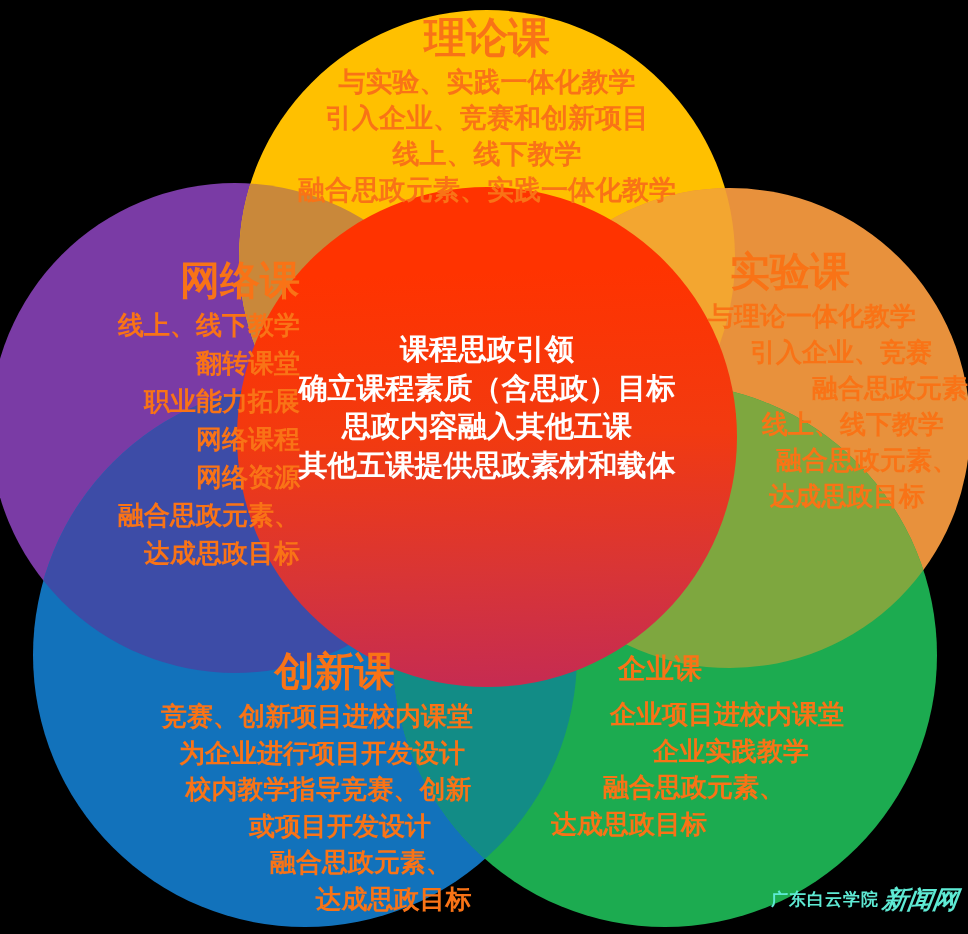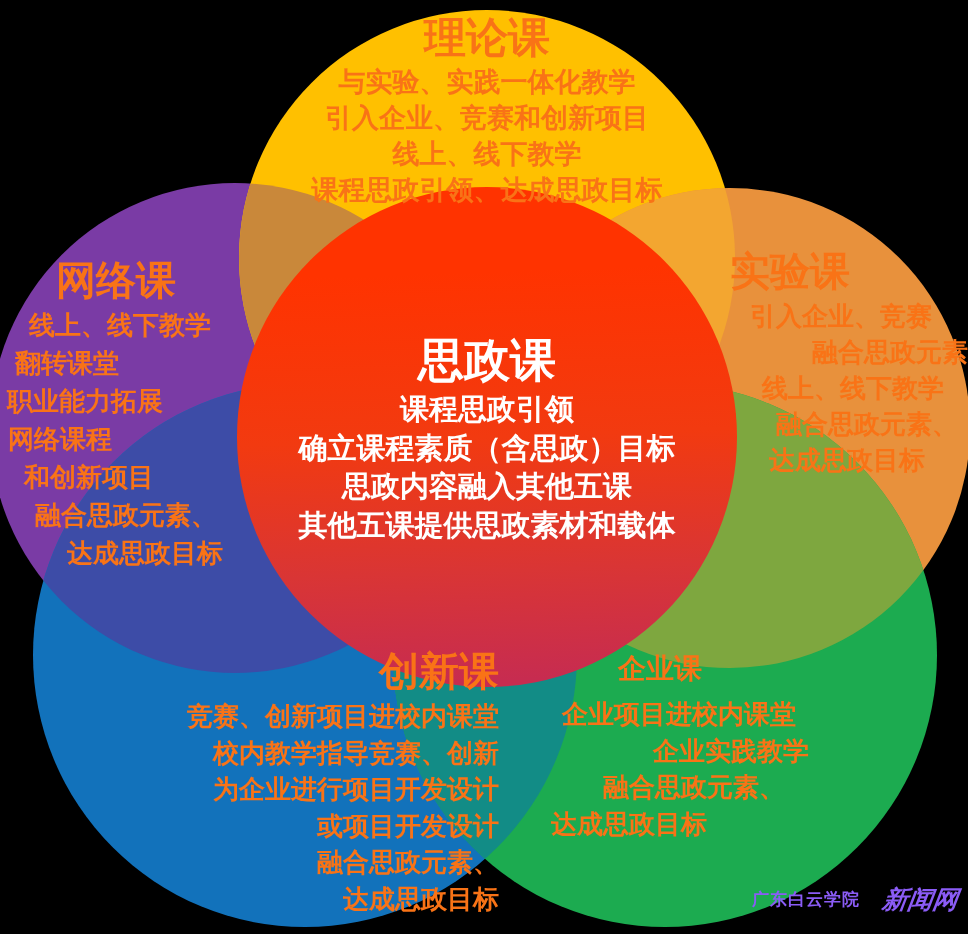--- a/index.html
+++ b/index.html
@@ -26,45 +26,45 @@
   #lens-nb>div{clip-path:circle(272px at 305px 655px);background:var(--lens_purple_blue);}
   #lens-eg {clip-path:circle(240px at 730px 428px);}
   #lens-eg>div{clip-path:circle(272px at 665px 655px);background:var(--lens_orange_green);}
   #lens-bg {clip-path:circle(272px at 305px 655px);}
   #lens-bg>div{clip-path:circle(272px at 665px 655px);background:var(--lens_blue_green);}
   .sec{position:absolute;color:#f97316;font-weight:bold;z-index:5;}
   .sec-title{font-weight:900;}
   .theory{left:237px;top:12px;width:500px;text-align:center;}
   .theory .sec-title{font-size:42px;line-height:52px;}
   .theory .ln{font-size:27px;line-height:36px;}
-  .network{left:2px;top:254px;width:280px;text-align:left;}
+  .network{left:20px;top:254px;width:280px;text-align:right;}
   .network .sec-title{margin-left:54px;font-size:40px;line-height:52px;}
   .network .ln{font-size:26px;line-height:38px;}
   .nl0{margin-left:27px}.nl1{margin-left:13px}.nl2{margin-left:5px}.nl3{margin-left:6px}
   .nl4{margin-left:22px}.nl5{margin-left:33px}.nl6{margin-left:65px}
   .experiment{left:700px;top:244px;width:268px;text-align:left;}
   .experiment .sec-title{margin-left:30px;font-size:40px;line-height:54px;}
   .experiment .ln{font-size:26px;line-height:36px;}
   .el0{margin-left:8px}.el1{margin-left:50px}.el2{margin-left:112px}
   .el3{margin-left:62px}.el4{margin-left:76px}.el5{margin-left:69px}
-  .innovation{left:114px;top:644px;width:385px;text-align:right;}
+  .innovation{left:121px;top:644px;width:385px;text-align:center;}
   .innovation .sec-title{margin-left:42px;font-size:40px;line-height:54px;}
   .innovation .ln{font-size:26px;line-height:36.5px;}
   .il0{margin-left:7px}.il1{margin-left:17px}.il2{margin-left:30px}
   .il3{margin-left:53px}.il4{margin-left:95px}.il5{margin-left:160px}
   .enterprise{left:500px;top:642px;width:405px;text-align:left;}
   .enterprise .sec-title{margin-left:118px;font-size:28px;line-height:54px;}
   .enterprise .ln{font-size:26px;line-height:36.5px;}
-  .gl0{margin-left:62px}.gl1{margin-left:8px}.gl2{margin-left:73px}
+  .gl0{margin-left:110px}.gl1{margin-left:8px}.gl2{margin-left:73px}
   .gl3{margin-left:153px}.gl4{margin-left:103px}.gl5{margin-left:51px}
   .center-sec{left:287px;top:330px;width:400px;text-align:center;color:#fff;}
   .center-sec .sec-title{font-size:46px;line-height:60px;}
   .center-sec .ln{font-size:29px;line-height:38.5px;}
-  .watermark{position:absolute;right:10px;bottom:18px;z-index:6;color:#8b5cf6;
-    display:flex;align-items:center;gap:23px;}
+  .watermark{position:absolute;right:10px;bottom:18px;z-index:6;color:#5eead4;
+    display:flex;align-items:center;gap:4px;}
   .wm-org{font-size:17px;font-weight:bold;letter-spacing:1px;}
   .wm-site{font-size:25px;font-weight:bold;font-style:italic;transform:skewX(-8deg);}
 </style>
 </head>
 <body>
 
 <div id="canvas">
 
   <div class="circle" id="c-network"></div>
   <div class="circle" id="c-theory"></div>
@@ -88,63 +88,63 @@
       <div></div>
     </div>
 
   <div class="circle" id="c-ideology"></div>
 
   <div class="sec theory">
     <div class="sec-title">理论课</div>
     <div class="ln">与实验、实践一体化教学</div>
     <div class="ln">引入企业、竞赛和创新项目</div>
     <div class="ln">线上、线下教学</div>
-    <div class="ln">课程思政引领、达成思政目标</div>
+    <div class="ln">融合思政元素、实践一体化教学</div>
   </div>
 
   <div class="sec network">
     <div class="sec-title">网络课</div>
     <div class="ln nl0">线上、线下教学</div>
     <div class="ln nl1">翻转课堂</div>
     <div class="ln nl2">职业能力拓展</div>
     <div class="ln nl3">网络课程</div>
-    <div class="ln nl4">和创新项目</div>
+    <div class="ln nl4">网络资源</div>
     <div class="ln nl5">融合思政元素、</div>
     <div class="ln nl6">达成思政目标</div>
   </div>
 
   <div class="sec experiment">
     <div class="sec-title">实验课</div>
+    <div class="ln el0">与理论一体化教学</div>
     <div class="ln el1">引入企业、竞赛</div>
     <div class="ln el2">融合思政元素</div>
     <div class="ln el3">线上、线下教学</div>
     <div class="ln el4">融合思政元素、</div>
     <div class="ln el5">达成思政目标</div>
   </div>
 
   <div class="sec innovation">
     <div class="sec-title">创新课</div>
     <div class="ln il0">竞赛、创新项目进校内课堂</div>
+    <div class="ln il1">为企业进行项目开发设计</div>
     <div class="ln il2">校内教学指导竞赛、创新</div>
-    <div class="ln il1">为企业进行项目开发设计</div>
     <div class="ln il3">或项目开发设计</div>
     <div class="ln il4">融合思政元素、</div>
     <div class="ln il5">达成思政目标</div>
   </div>
 
   <div class="sec enterprise">
     <div class="sec-title">企业课</div>
     <div class="ln gl0">企业项目进校内课堂</div>
     <div class="ln gl3">企业实践教学</div>
     <div class="ln gl4">融合思政元素、</div>
     <div class="ln gl5">达成思政目标</div>
   </div>
 
   <div class="sec center-sec">
-    <div class="sec-title">思政课</div>
     <div class="ln">课程思政引领</div>
     <div class="ln">确立课程素质（含思政）目标</div>
     <div class="ln">思政内容融入其他五课</div>
     <div class="ln">其他五课提供思政素材和载体</div>
   </div>
 
   <div class="watermark">
     <span class="wm-org">广东白云学院</span>
     <span class="wm-site">新闻网</span>
   </div>

